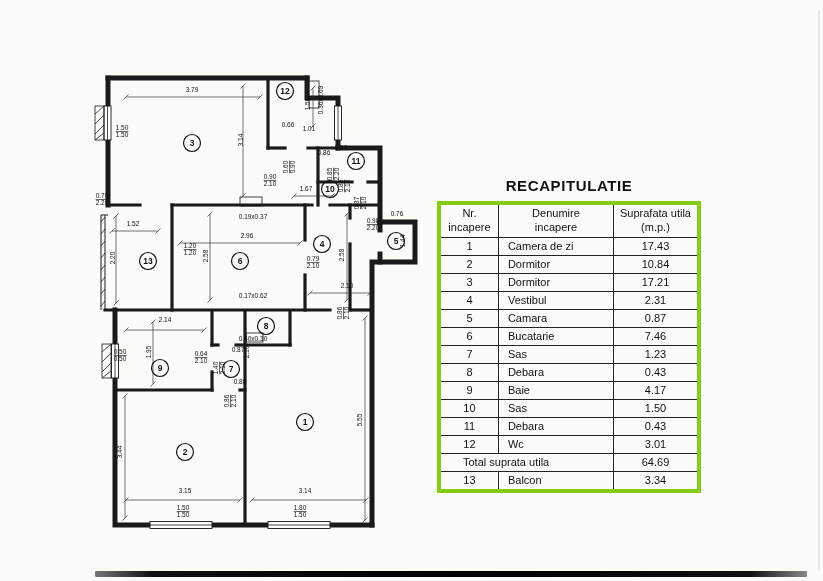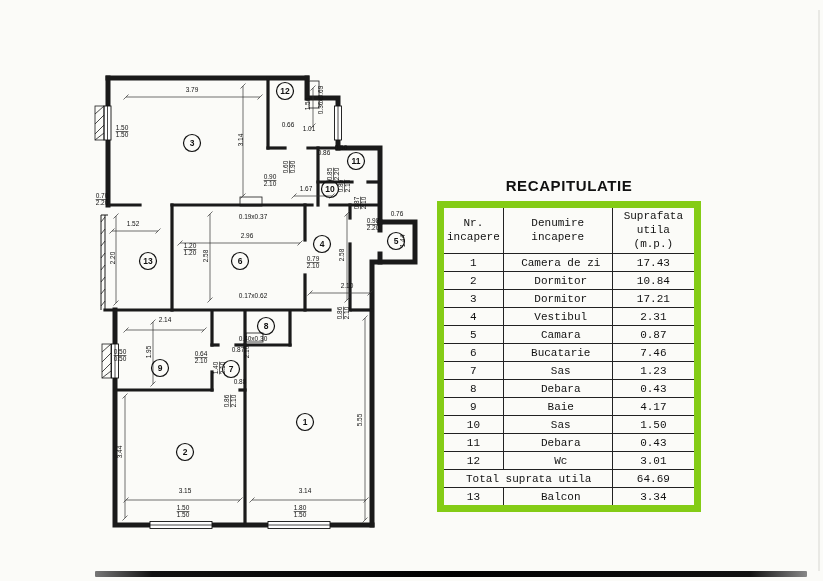--- a/index.html
+++ b/index.html
@@ -12,25 +12,25 @@
   .w1{stroke:#1a1a1a;stroke-width:1;fill:none;}
   .thin{stroke:#1a1a1a;stroke-width:0.8;fill:none;}
   .winrect{fill:#fff;stroke:#111;stroke-width:0.9;}
   .dim-line{stroke:#333;stroke-width:0.7;}
   .dim-text{font-family:"Liberation Sans",sans-serif;font-size:6.5px;fill:#111;text-anchor:middle;}
   .room-circ{fill:none;stroke:#111;stroke-width:1.2;}
   .room-num{font-family:"Liberation Sans",sans-serif;font-size:8.5px;font-weight:600;fill:#111;text-anchor:middle;}
   
   .recap{position:absolute;left:437px;top:177px;width:264px;}
   .recap-title{text-align:center;font-size:15px;font-weight:bold;letter-spacing:.6px;margin:0 0 7px 0;}
-  table.recap-table{border-collapse:collapse;width:100%;font-size:11px;color:#111;border:7px solid #84cc16;font-family:Liberation Mono, monospace;}
+  table.recap-table{border-collapse:collapse;width:100%;font-size:11px;color:#111;border:4px solid #84cc16;}
   .recap-table th,.recap-table td{border:1px solid #222;padding:1px 3px;height:15px;}
   .recap-table th{font-weight:normal;text-align:center;line-height:1.25;padding:2px 2px;}
   td.c-nr{text-align:center;width:54px;}
-  td.c-name{text-align:center;padding-left:9px;width:118px;}
+  td.c-name{text-align:left;padding-left:9px;width:118px;}
   td.c-area{text-align:center;width:86px;}
   td.merge-label{text-align:left;padding-left:22px;}
   
   .scan-bar{position:absolute;left:95px;top:571px;width:712px;height:6px;
             background:linear-gradient(90deg,#777,#111 8%,#000 50%,#111 92%,#888);border-radius:1px;}
   .scan-edge{position:absolute;right:3px;top:10px;bottom:10px;width:2px;background:#e9e9e5;}
 </style>
 </head>
 <body>
 

